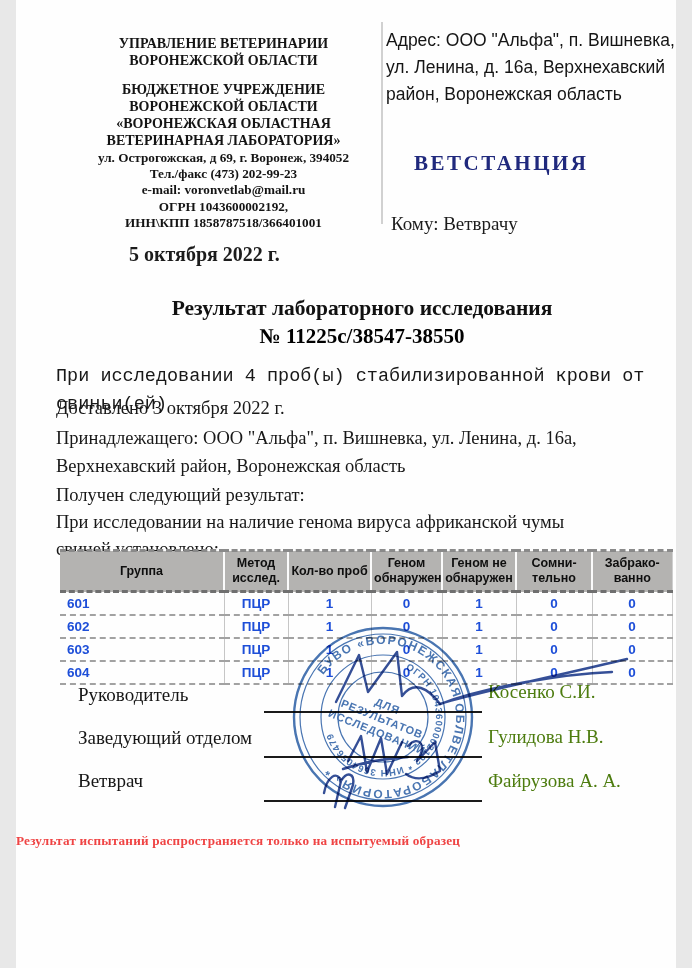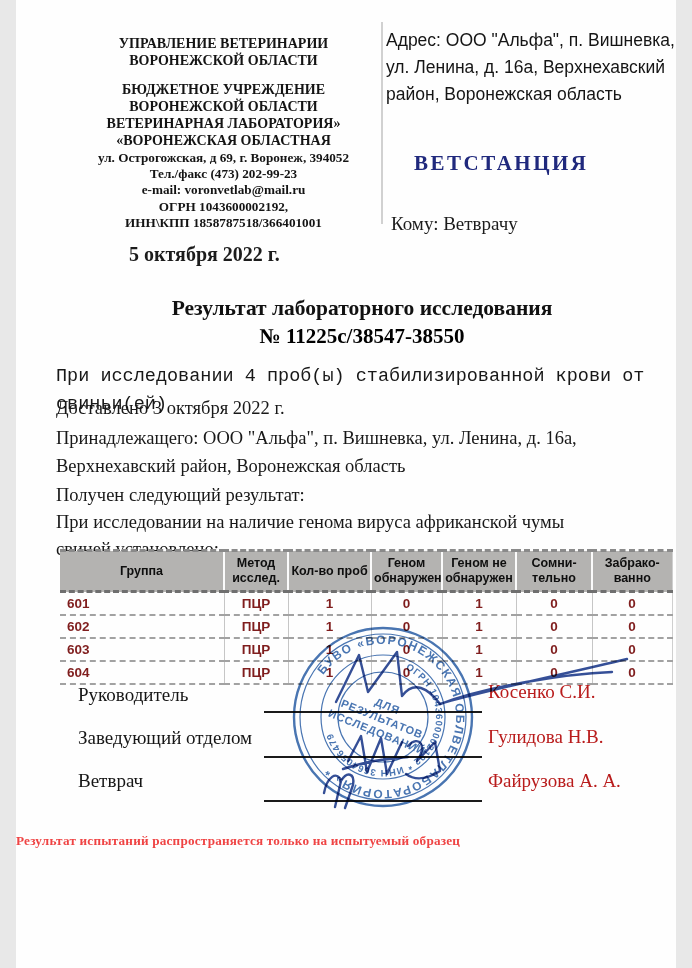--- a/index.html
+++ b/index.html
@@ -31,27 +31,27 @@
   .p5{top:509px;width:510px;line-height:27px;}
   
   .results{position:absolute;left:44px;top:549px;width:612px;border-collapse:collapse;table-layout:fixed;
         font-family:"Liberation Sans","DejaVu Sans",sans-serif;}
   .results thead tr{border-top:3px dashed #8a8a8a;border-bottom:3px dashed #6f6f6f;}
   .results th{background:#b4b3b1;font-size:12.5px;font-weight:bold;color:#0e0e0e;
         line-height:15px;padding:4px 2px;vertical-align:middle;white-space:pre-line;
         border-left:2px solid #fbfbfb;}
   .results th:first-child{border-left:none;}
   .results tbody tr{border-bottom:2px dashed #a2a2a2;}
-  .results td{font-size:13.5px;font-weight:bold;color:#7f1d1d;height:21px;text-align:center;
+  .results td{font-size:13.5px;font-weight:bold;color:#1d4ed8;height:21px;text-align:center;
         vertical-align:middle;border-left:1px solid #c6c6c6;padding:0 2px;}
   .results td:first-child{border-left:none;text-align:left;padding-left:7px;}
   .results{border-right:1px solid #cfcfcf;}
   
   .sig-label{left:62px;font-size:19px;color:#161616;}
-  .sig-name{left:472px;font-size:19px;color:#b91c1c;}
+  .sig-name{left:472px;font-size:19px;color:#4d7c0f;}
   .sig-line{left:248px;width:218px;height:0;border-top:2px solid #1a1a1a;}
   .footer{left:0;top:833px;width:692px;text-align:left;font-size:13.2px;font-weight:bold;
         color:#ef4444;letter-spacing:.2px;}
   .scan-line{left:365px;top:22px;width:2px;height:202px;background:#b9b9b9;opacity:.65;}
   
   .stamp{position:absolute;left:267px;top:617px;mix-blend-mode:multiply;opacity:.88;z-index:5;}
   .stamp text{font-family:"Liberation Sans","DejaVu Sans",sans-serif;fill:#2f62a8;}
   .ring-text{font-size:12px;font-weight:bold;letter-spacing:1.6px;}
   .num-text{font-size:9.5px;font-weight:bold;letter-spacing:.8px;}
   .center-text{font-size:11px;font-weight:bold;text-anchor:middle;letter-spacing:.8px;}
@@ -65,22 +65,22 @@
   <div class="abs scan-line"></div>
 
   <div class="abs org">
     <div class="org-g1">
       <div>УПРАВЛЕНИЕ ВЕТЕРИНАРИИ</div>
       <div>ВОРОНЕЖСКОЙ ОБЛАСТИ</div>
     </div>
     <div class="org-g2">
       <div>БЮДЖЕТНОЕ УЧРЕЖДЕНИЕ</div>
       <div>ВОРОНЕЖСКОЙ ОБЛАСТИ</div>
+      <div>«ВОРОНЕЖСКАЯ ОБЛАСТНАЯ</div>
       <div>ВЕТЕРИНАРНАЯ ЛАБОРАТОРИЯ»</div>
-      <div>«ВОРОНЕЖСКАЯ ОБЛАСТНАЯ</div>
     </div>
     <div class="org-g3">
       <div>ул. Острогожская, д 69, г. Воронеж, 394052</div>
       <div>Тел./факс  (473) 202-99-23</div>
       <div>e-mail:  voronvetlab@mail.ru</div>
       <div>ОГРН 1043600002192,</div>
       <div>ИНН\КПП 1858787518/366401001</div>
     </div>
   </div>
 

